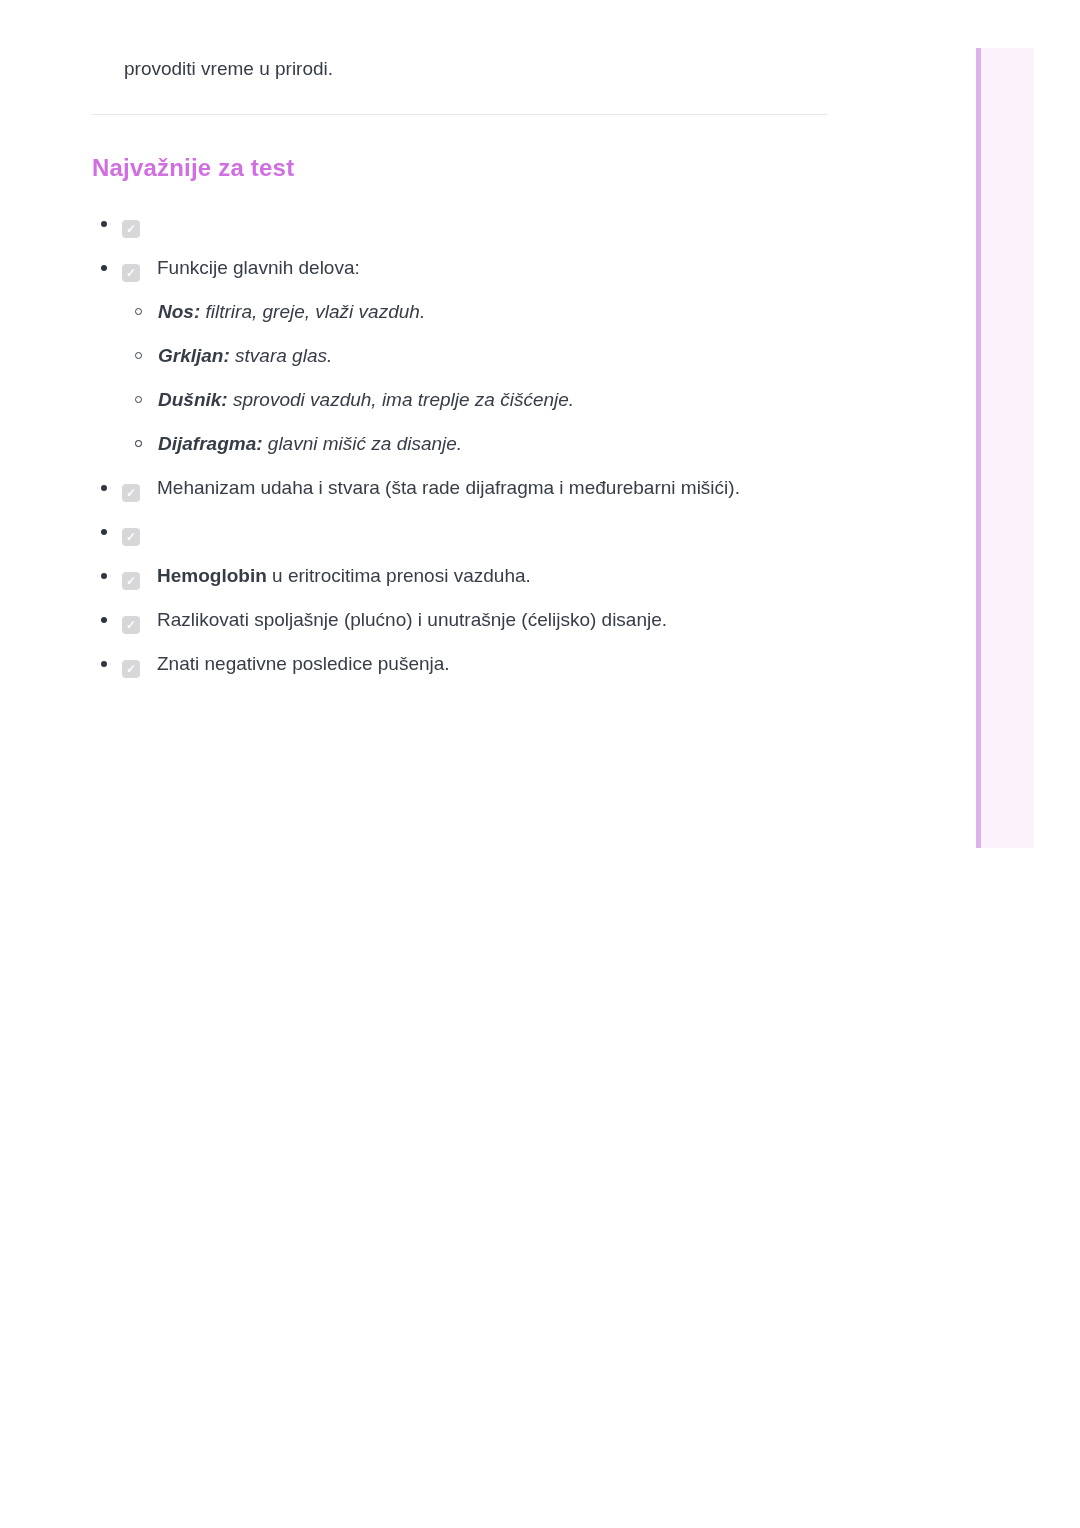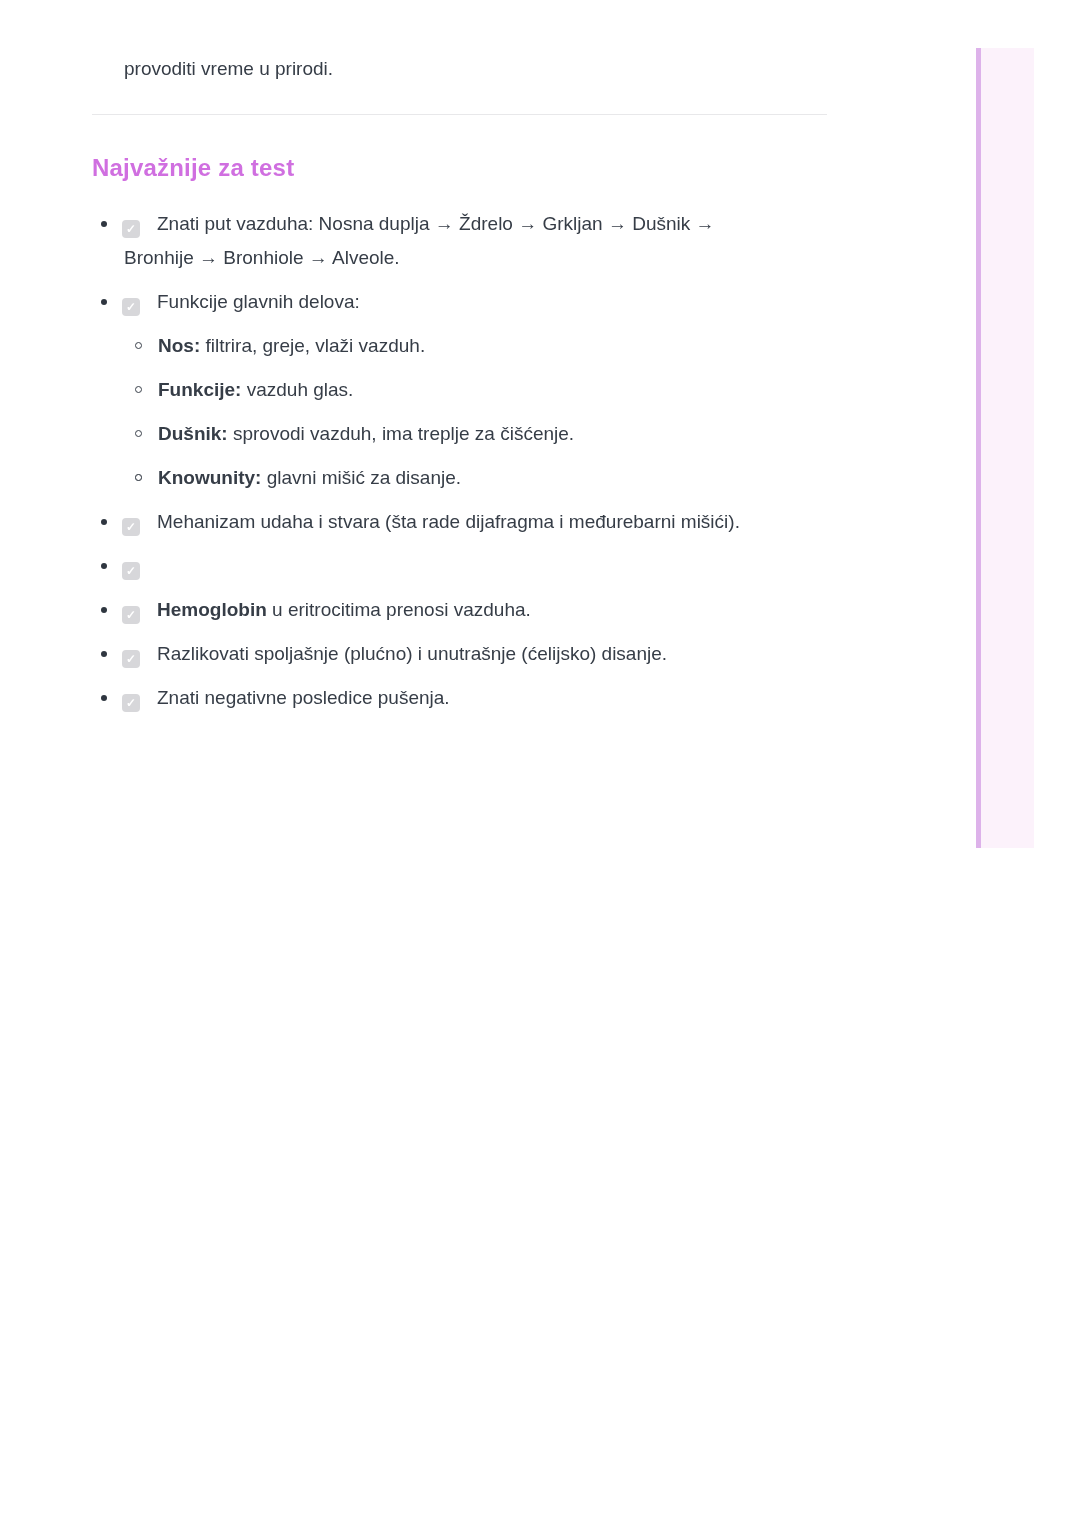--- a/index.html
+++ b/index.html
@@ -23,21 +23,21 @@
   .bullet-dot {
     position:absolute; left:-23px; top:14px; width:6px; height:6px;
     border-radius:50%; background:#2f3640;
   }
   .checkbox {
     display:inline-block; width:18px; height:18px; border-radius:4px;
     background:var(--checkbox-fill, #d7d7da); margin:0 17px 0 -2px;
     vertical-align:-3px; text-align:center;
   }
   .checkmark { display:block; color:#ffffff; font-size:12px; font-weight:700; line-height:18px; }
-  .sub-list { margin:0 0 8px 66px; }
+  .sub-list { margin:0 0 8px 66px;font-style:italic; }
   .sub-item { position:relative; margin-bottom:10px; width:669px; }
   .sub-circle {
     position:absolute; left:-23px; top:13px; width:5px; height:5px;
     border:1.5px solid #3a414b; border-radius:50%; background:#ffffff;
   }
   .bold { font-weight:700; }
   .strike { color:#9399a1; text-decoration:line-through; }
   .footer {
     position:absolute; top:1375px; right:70px; font-size:15px;
     letter-spacing:0.6px; color:var(--footer, #b4b4b4);
@@ -53,28 +53,28 @@
 <body>
 
 <div class="page">
   <div class="accent"></div>
 
   <div class="content">
     <p class="intro">provoditi vreme u prirodi.</p>
     <hr class="divider">
     <h2 class="heading">Najvažnije za test</h2>
     <div class="checklist">
-        <div class="check-item"><span class="bullet-dot"></span><span class="checkbox"><span class="checkmark">✓</span></span><span class="item-text"><span>Znati put vazduha: Nosna duplja → Ždrelo → Grkljan → Dušnik →</span><br><span>Bronhije → Bronhiole → Alveole.</span></span></div>
+        <div class="check-item"><span class="bullet-dot"></span><span class="checkbox"><span class="checkmark">✓</span></span></div>
         <div class="check-item"><span class="bullet-dot"></span><span class="checkbox"><span class="checkmark">✓</span></span><span class="item-text"><span>Funkcije glavnih delova:</span></span></div>
         <div class="sub-list">
           <div class="sub-item"><span class="sub-circle"></span><span class="item-text"><span class="bold">Nos:</span><span> filtrira, greje, vlaži vazduh.</span></span></div>
-          <div class="sub-item"><span class="sub-circle"></span><span class="item-text"><span class="bold">Funkcije:</span><span> vazduh glas.</span></span></div>
+          <div class="sub-item"><span class="sub-circle"></span><span class="item-text"><span class="bold">Grkljan:</span><span> stvara glas.</span></span></div>
           <div class="sub-item"><span class="sub-circle"></span><span class="item-text"><span class="bold">Dušnik:</span><span> sprovodi vazduh, ima treplje za čišćenje.</span></span></div>
           <div class="sub-item"><span class="sub-circle"></span></div>
-          <div class="sub-item"><span class="sub-circle"></span><span class="item-text"><span class="bold">Knowunity:</span><span> glavni mišić za disanje.</span></span></div>
+          <div class="sub-item"><span class="sub-circle"></span><span class="item-text"><span class="bold">Dijafragma:</span><span> glavni mišić za disanje.</span></span></div>
         </div>
         <div class="check-item"><span class="bullet-dot"></span><span class="checkbox"><span class="checkmark">✓</span></span><span class="item-text"><span>Mehanizam udaha i stvara (šta rade dijafragma i međurebarni mišići).</span></span></div>
         <div class="check-item"><span class="bullet-dot"></span><span class="checkbox"><span class="checkmark">✓</span></span></div>
         <div class="check-item"><span class="bullet-dot"></span><span class="checkbox"><span class="checkmark">✓</span></span><span class="item-text"><span class="bold">Hemoglobin</span><span> u eritrocitima prenosi vazduha.</span></span></div>
         <div class="check-item"><span class="bullet-dot"></span><span class="checkbox"><span class="checkmark">✓</span></span><span class="item-text"><span>Razlikovati spoljašnje (plućno) i unutrašnje (ćelijsko) disanje.</span></span></div>
         <div class="check-item"><span class="bullet-dot"></span><span class="checkbox"><span class="checkmark">✓</span></span><span class="item-text"><span>Znati negativne posledice pušenja.</span></span></div>
       </div>
   </div>
 
   <div class="footer">(c) Knowunity 2025</div>

